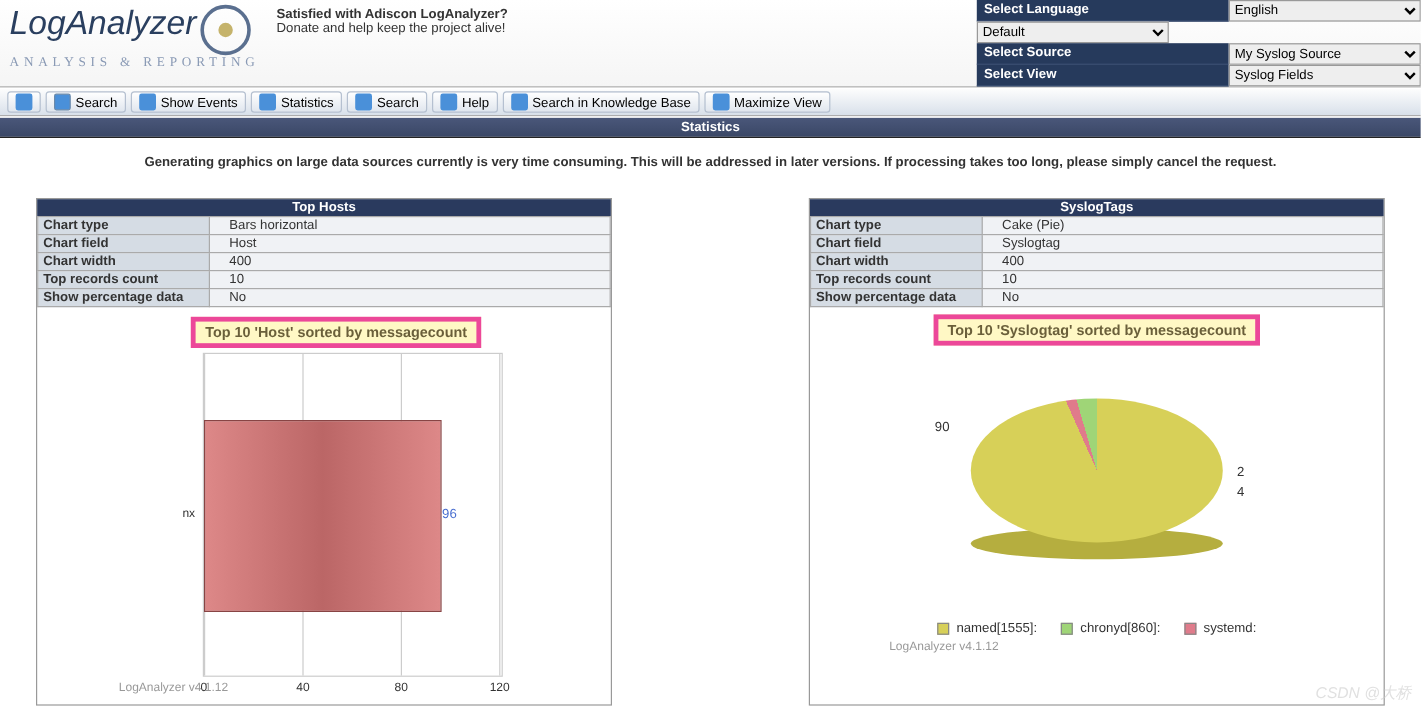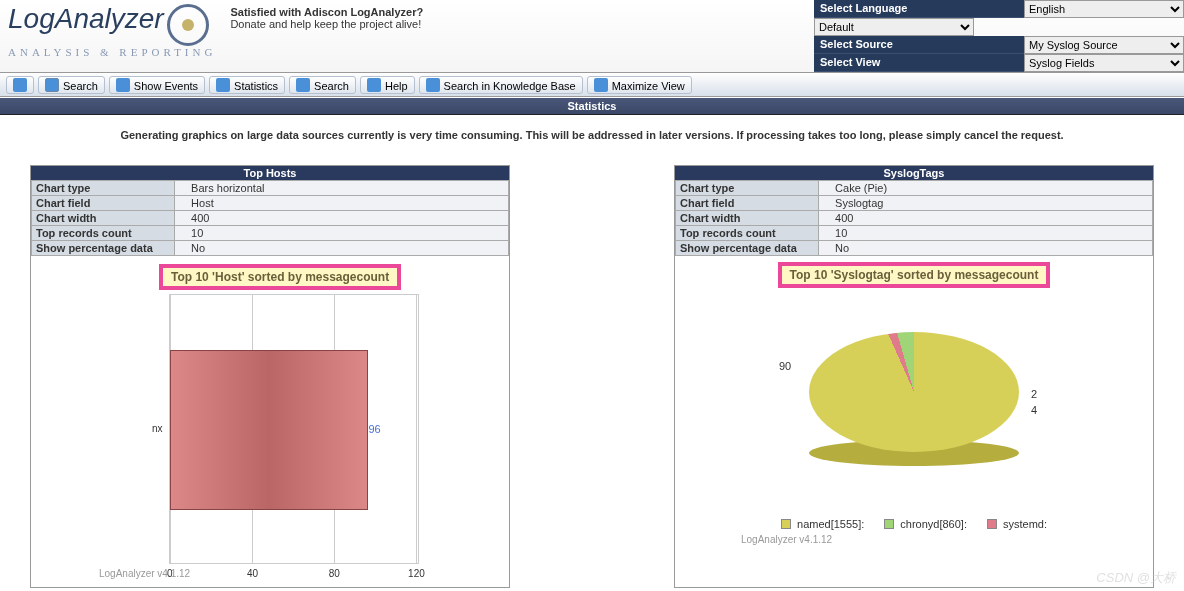--- a/index.html
+++ b/index.html
@@ -194,21 +194,21 @@
       <tr>
             <td>Show percentage data</td>
             <td>No</td>
           </tr>
     </tbody>
       </table>
     <div class="chart-box pie-wrap">
       <div class="chart-title" style="margin-left:0">Top 10 'Syslogtag' sorted by messagecount</div>
       <div class="pie-chart">
         <div class="pie-3d"></div>
-        <span class="slice-lbl" style="left:-30px;top:28px">90</span>
+        <span class="slice-lbl" style="left:-30px;top:18px">90</span>
         <span class="slice-lbl" style="right:-18px;top:56px">2</span>
         <span class="slice-lbl" style="right:-18px;top:72px">4</span>
       </div>
       <div class="legend">
         <div class="lg-item">
             <span class="lg-sw" style="background:#d7d058"></span>
             <span>named[1555]:</span>
           </div>
         <div class="lg-item">
             <span class="lg-sw" style="background:#9fd577"></span>

